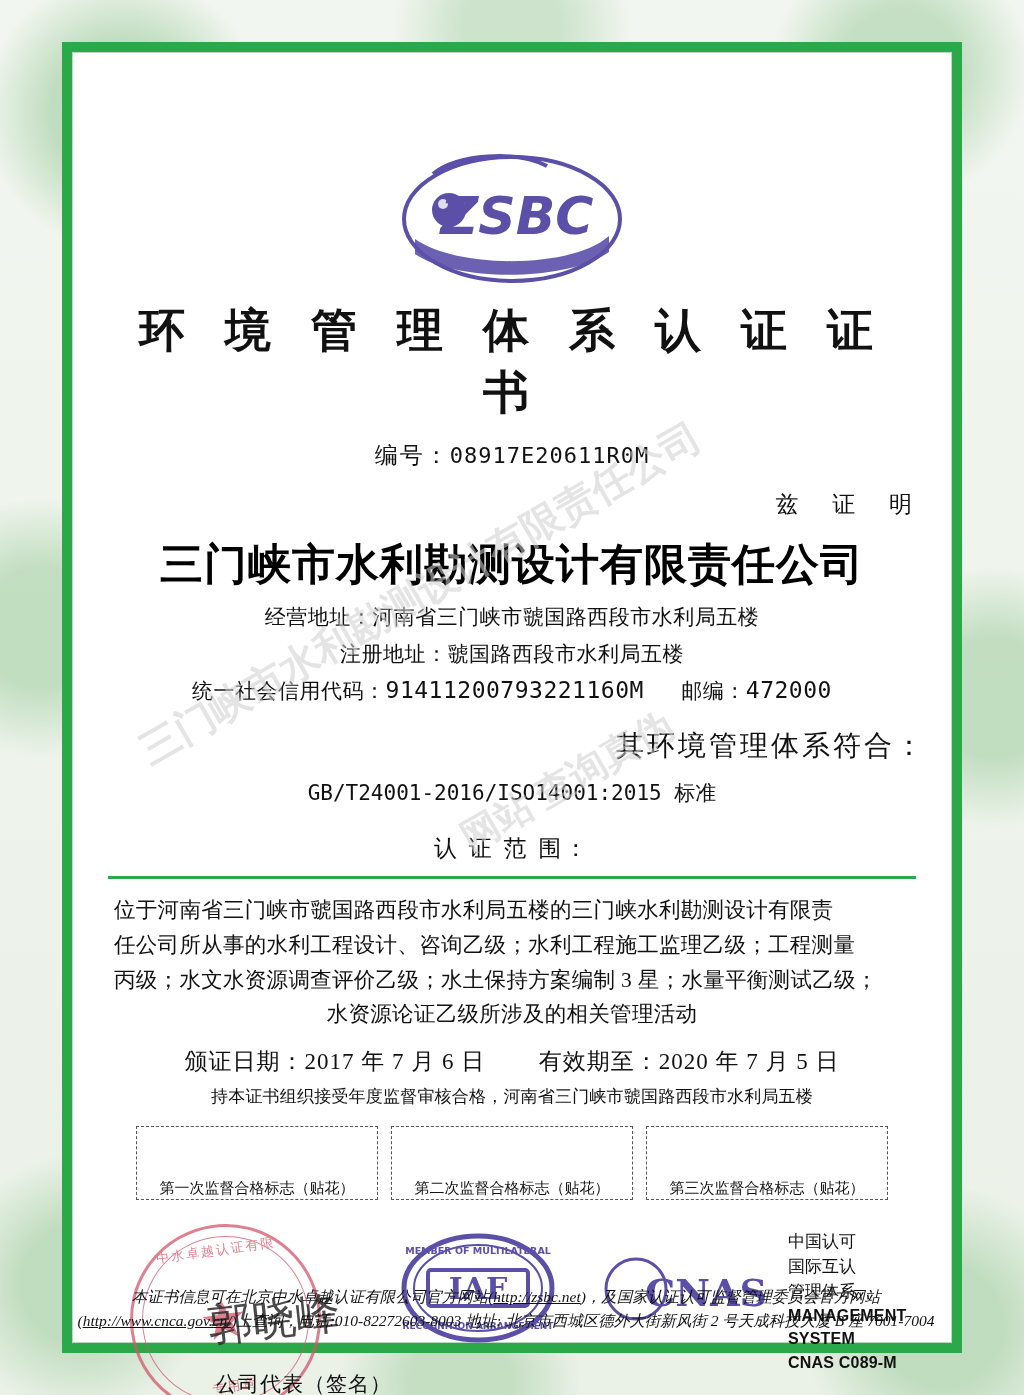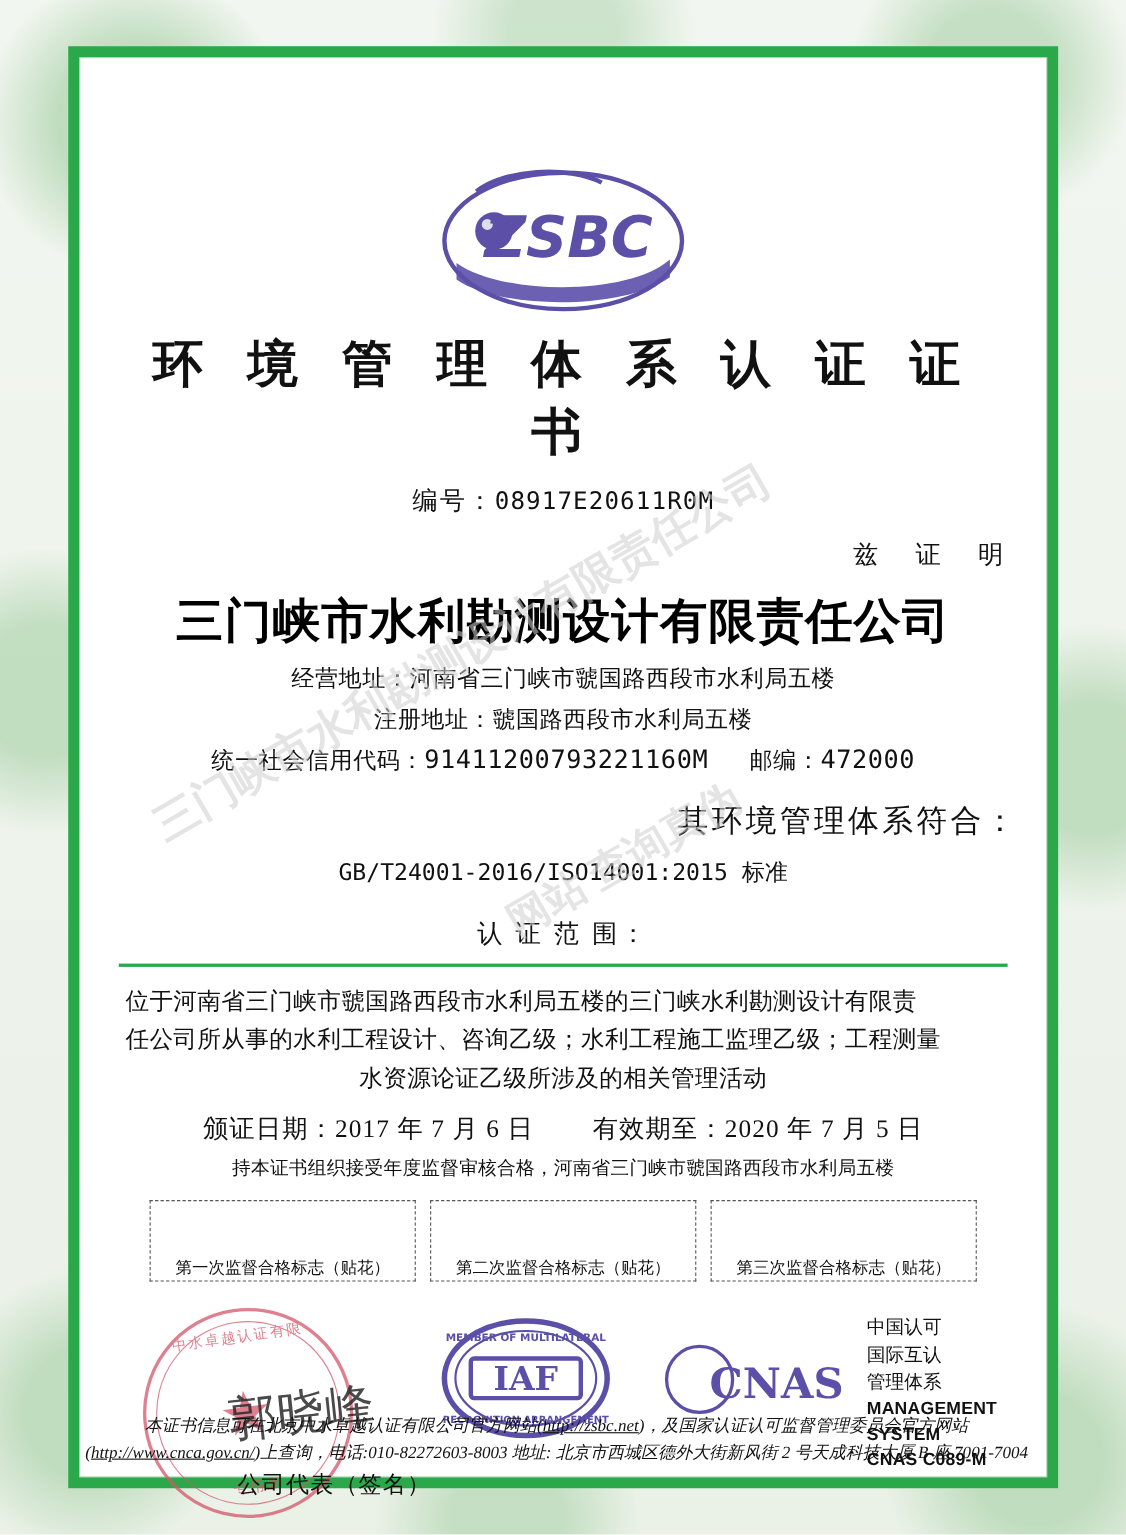--- a/index.html
+++ b/index.html
@@ -289,20 +289,21 @@
       <span>GB/T24001-2016/ISO14001:2015</span>
       <span class="cn">标准</span>
     </div>
 
     <div class="scope-title">认 证 范 围：</div>
     <div class="divider"></div>
 
     <div class="scope-body">
       <div>位于河南省三门峡市虢国路西段市水利局五楼的三门峡水利勘测设计有限责</div>
       <div>任公司所从事的水利工程设计、咨询乙级；水利工程施工监理乙级；工程测量</div>
+      <div>丙级；水文水资源调查评价乙级；水土保持方案编制 3 星；水量平衡测试乙级；</div>
       <div class="scope-last">水资源论证乙级所涉及的相关管理活动</div>
     </div>
 
     <div class="dates">
       <span>颁证日期：</span><span>2017 年 7 月 6 日</span>
       <span class="gap"></span>
       <span>有效期至：</span><span>2020 年 7 月 5 日</span>
     </div>
 
     <div class="note">持本证书组织接受年度监督审核合格，河南省三门峡市虢国路西段市水利局五楼</div>

